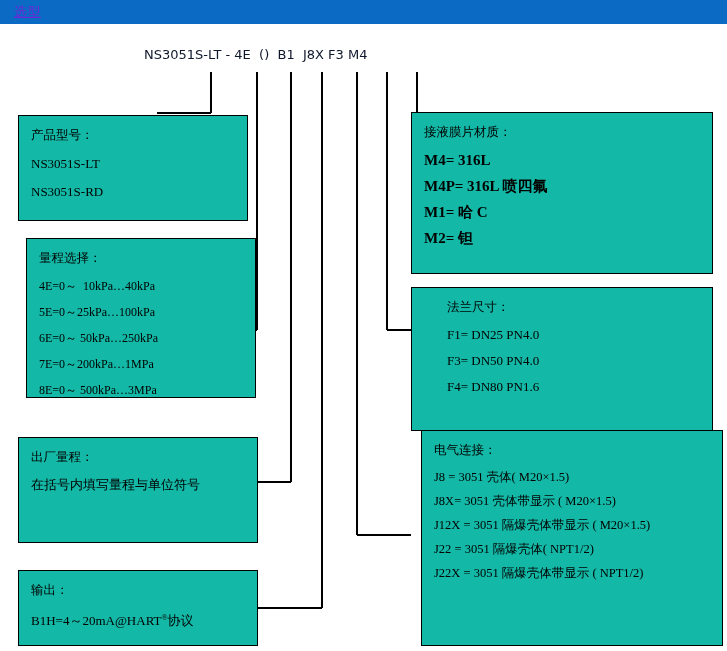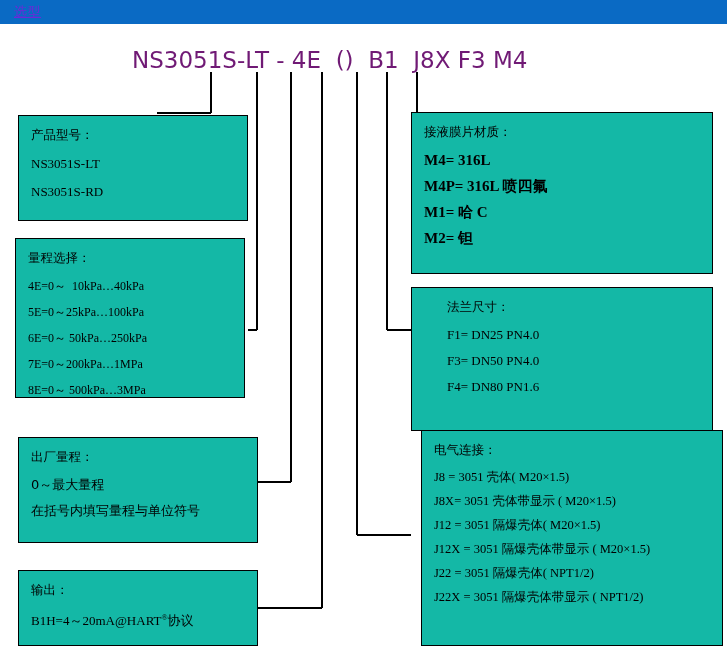--- a/index.html
+++ b/index.html
@@ -28,26 +28,26 @@
     font-family: "DejaVu Sans", "Liberation Sans", sans-serif;
     font-size: 13px;
     color: #6d28d9;
     text-decoration: underline;
     letter-spacing: 0.5px;
     line-height: 18px;
   }
   
   #model-code {
     position: absolute;
-    left: 132px; top: 47px;
+    left: 144px; top: 47px;
     font-family: "DejaVu Sans", "Liberation Sans", sans-serif;
-    font-size: 23px;
+    font-size: 13px;
     white-space: pre;
     letter-spacing: 0px;
-    color: #701a75;
+    color: #0f172a;
   }
   
   #connectors {
     position: absolute;
     left: 0; top: 0;
     width: 727px; height: 651px;
     pointer-events: none;
   }
   
   .box {
@@ -68,21 +68,21 @@
     font-size: 13px;
     line-height: 22px;
     white-space: pre;
   }
   .box-line.cjk {
     font-family: "DejaVu Sans", "Liberation Sans", sans-serif;
     font-size: 12.5px;
   }
   
   #box-product      { left: 18px;  top: 115px; width: 230px; height: 106px; }
-  #box-range        { left: 15px;  top: 238px; width: 230px; height: 160px; }
+  #box-range        { left: 26px;  top: 238px; width: 230px; height: 160px; }
   #box-factory      { left: 18px;  top: 437px; width: 240px; height: 106px; }
   #box-output       { left: 18px;  top: 570px; width: 240px; height: 76px;  }
   #box-diaphragm    { left: 411px; top: 112px; width: 302px; height: 162px; }
   #box-flange       { left: 411px; top: 287px; width: 302px; height: 144px; padding-left: 35px; }
   #box-electrical   { left: 411px; top: 430px; width: 302px; height: 216px; margin-left: 10px; }
 
   #box-electrical .box-line { font-size: 12.5px; line-height: 24px; }
   #box-diaphragm .box-line  { font-size: 15px;  line-height: 26px; font-weight: bold; }
   #box-flange .box-line     { font-size: 13px;  line-height: 26px; }
   #box-range .box-line      { font-size: 12px;  line-height: 26px; }
@@ -135,21 +135,20 @@
   <div class="box-title">量程选择：</div>
   <div class="box-line">4E=0～  10kPa…40kPa</div>
   <div class="box-line">5E=0～25kPa…100kPa</div>
   <div class="box-line">6E=0～ 50kPa…250kPa</div>
   <div class="box-line">7E=0～200kPa…1MPa</div>
   <div class="box-line">8E=0～ 500kPa…3MPa</div>
 </div>
 
 <div class="box" id="box-factory">
   <div class="box-title">出厂量程：</div>
-  <div class="box-line cjk">0～最大量程</div>
   <div class="box-line cjk">在括号内填写量程与单位符号</div>
 </div>
 
 <div class="box" id="box-output">
   <div class="box-title">输出：</div>
   <div class="box-line"><span>B1H=4～20mA@HART</span><span class="sup">®</span><span>协议</span></div>
 </div>
 
 <div class="box" id="box-diaphragm">
   <div class="box-title">接液膜片材质：</div>
@@ -163,17 +162,16 @@
   <div class="box-title">法兰尺寸：</div>
   <div class="box-line">F1= DN25 PN4.0</div>
   <div class="box-line">F3= DN50 PN4.0</div>
   <div class="box-line">F4= DN80 PN1.6</div>
 </div>
 
 <div class="box" id="box-electrical">
   <div class="box-title">电气连接：</div>
   <div class="box-line">J8 = 3051 壳体( M20×1.5)</div>
   <div class="box-line">J8X= 3051 壳体带显示 ( M20×1.5)</div>
-  <div class="box-line">J12 = 3051 隔爆壳体( M20×1.5)</div>
   <div class="box-line">J12X = 3051 隔爆壳体带显示 ( M20×1.5)</div>
   <div class="box-line">J22 = 3051 隔爆壳体( NPT1/2)</div>
   <div class="box-line">J22X = 3051 隔爆壳体带显示 ( NPT1/2)</div>
 </div>
 
 </body></html>

